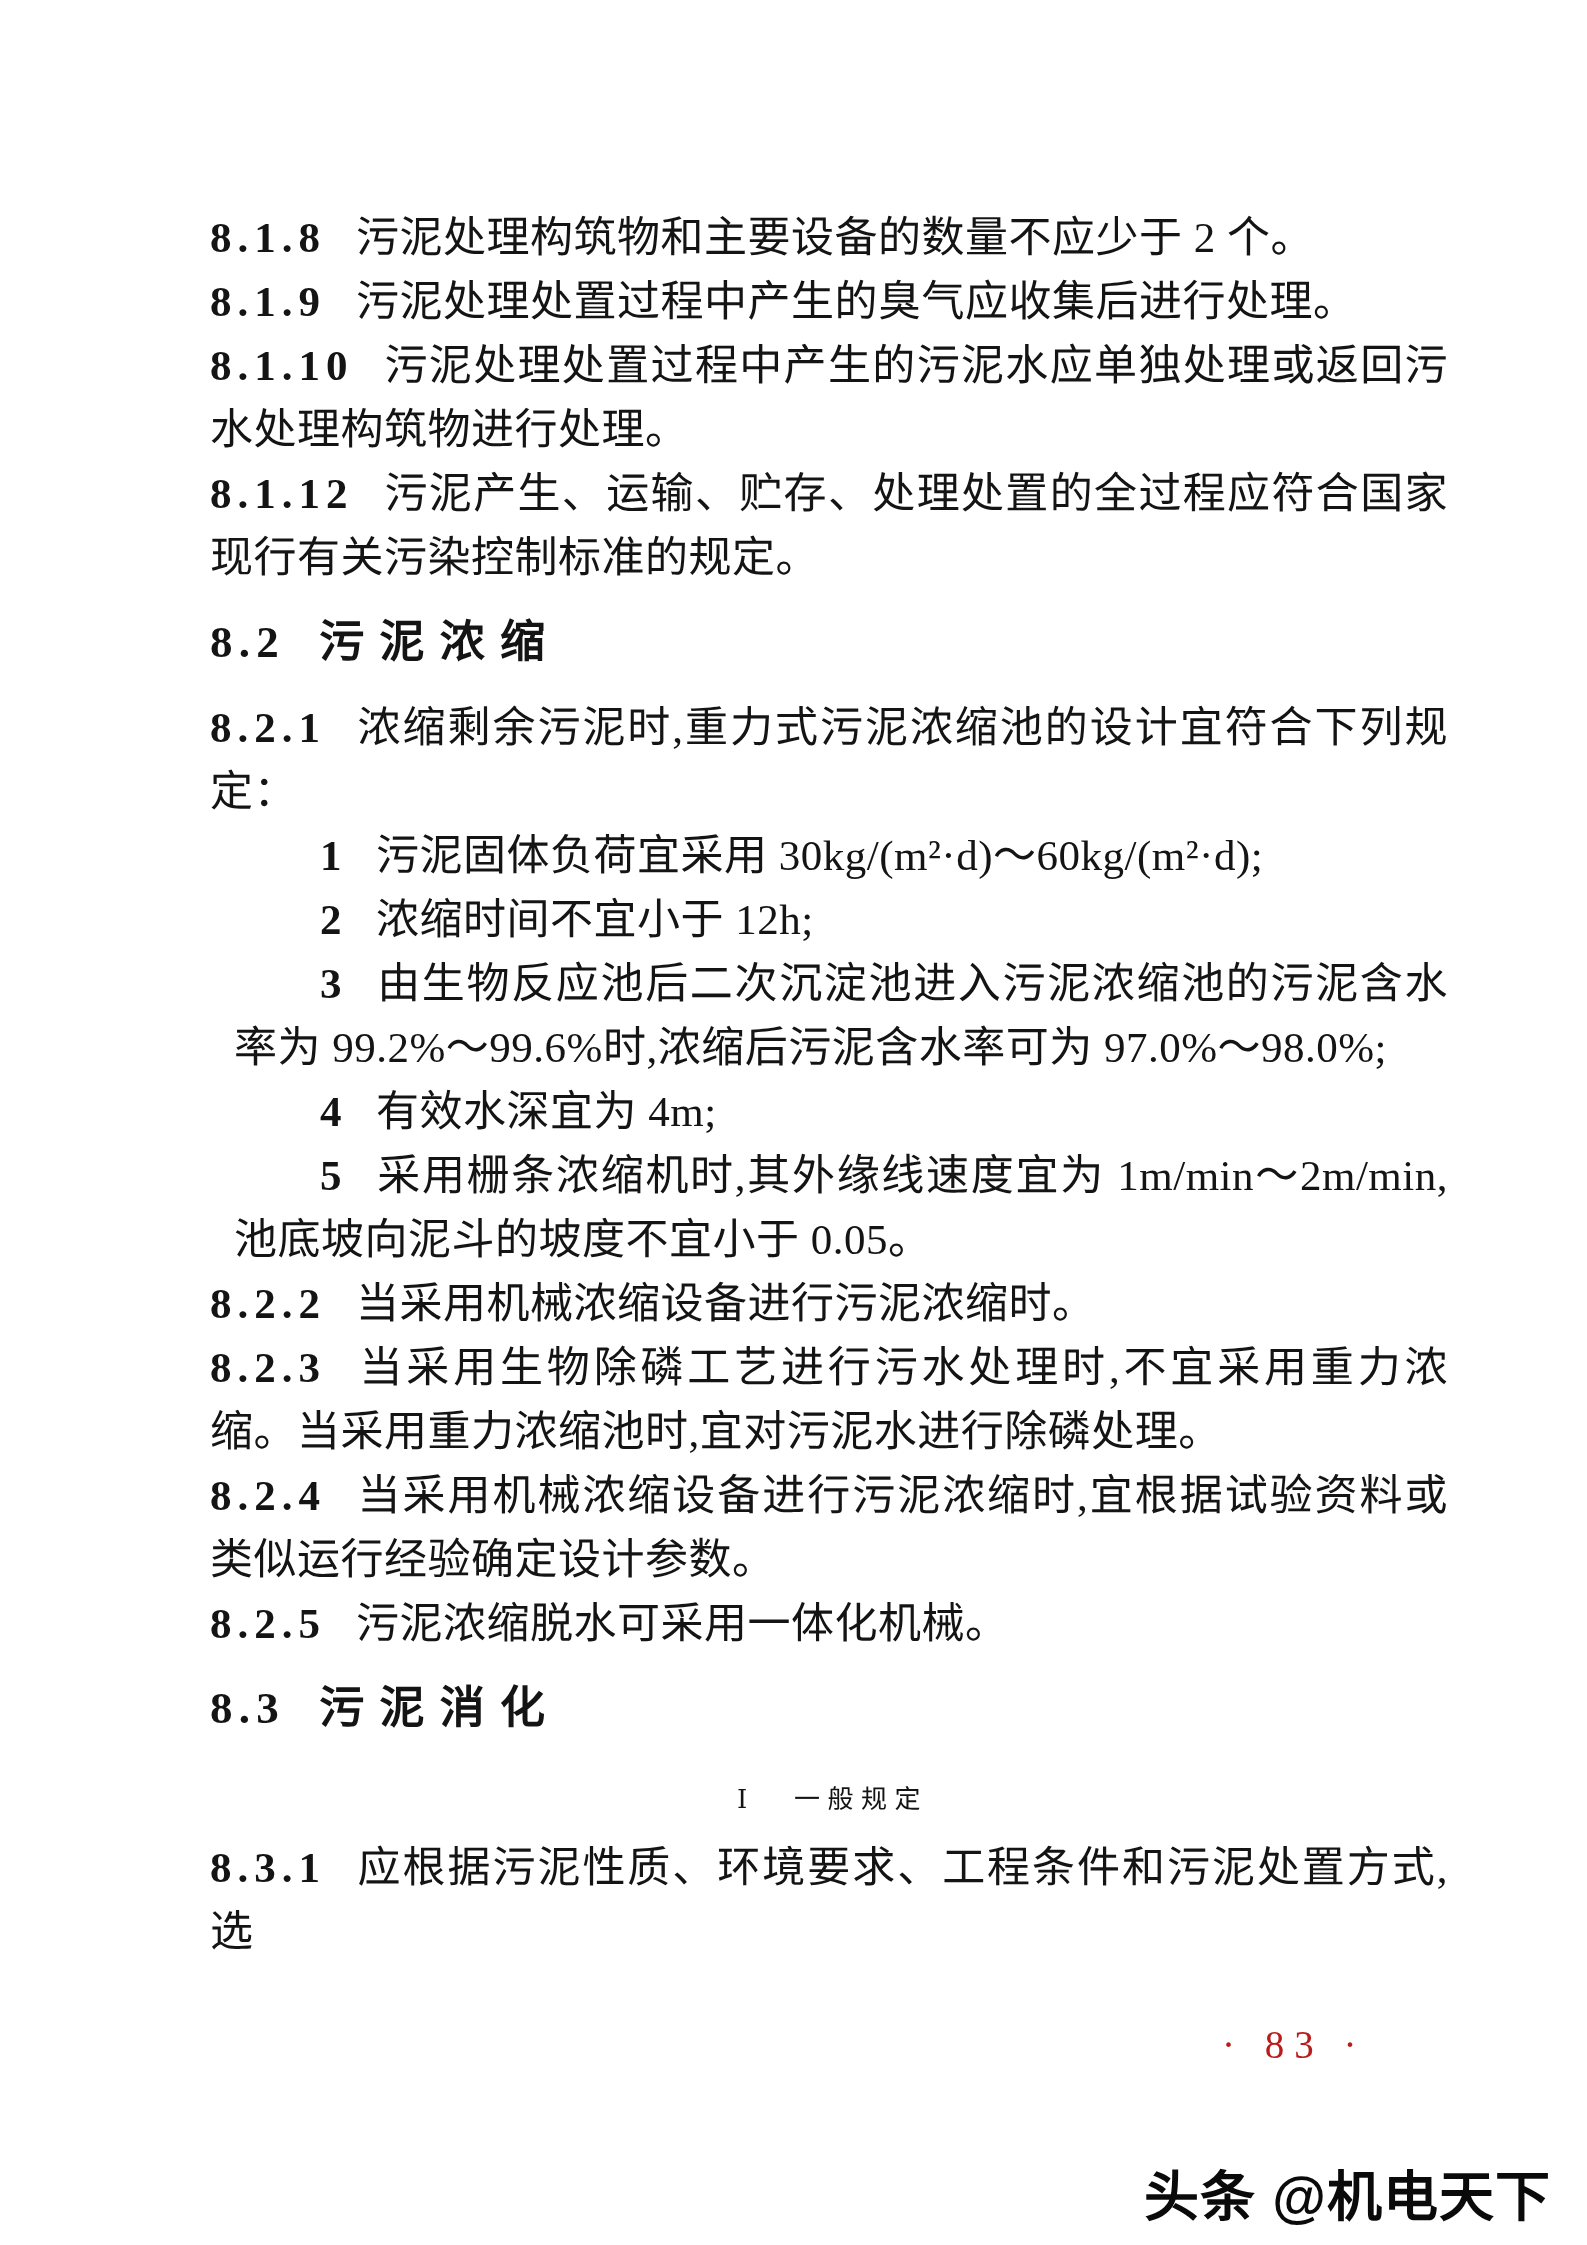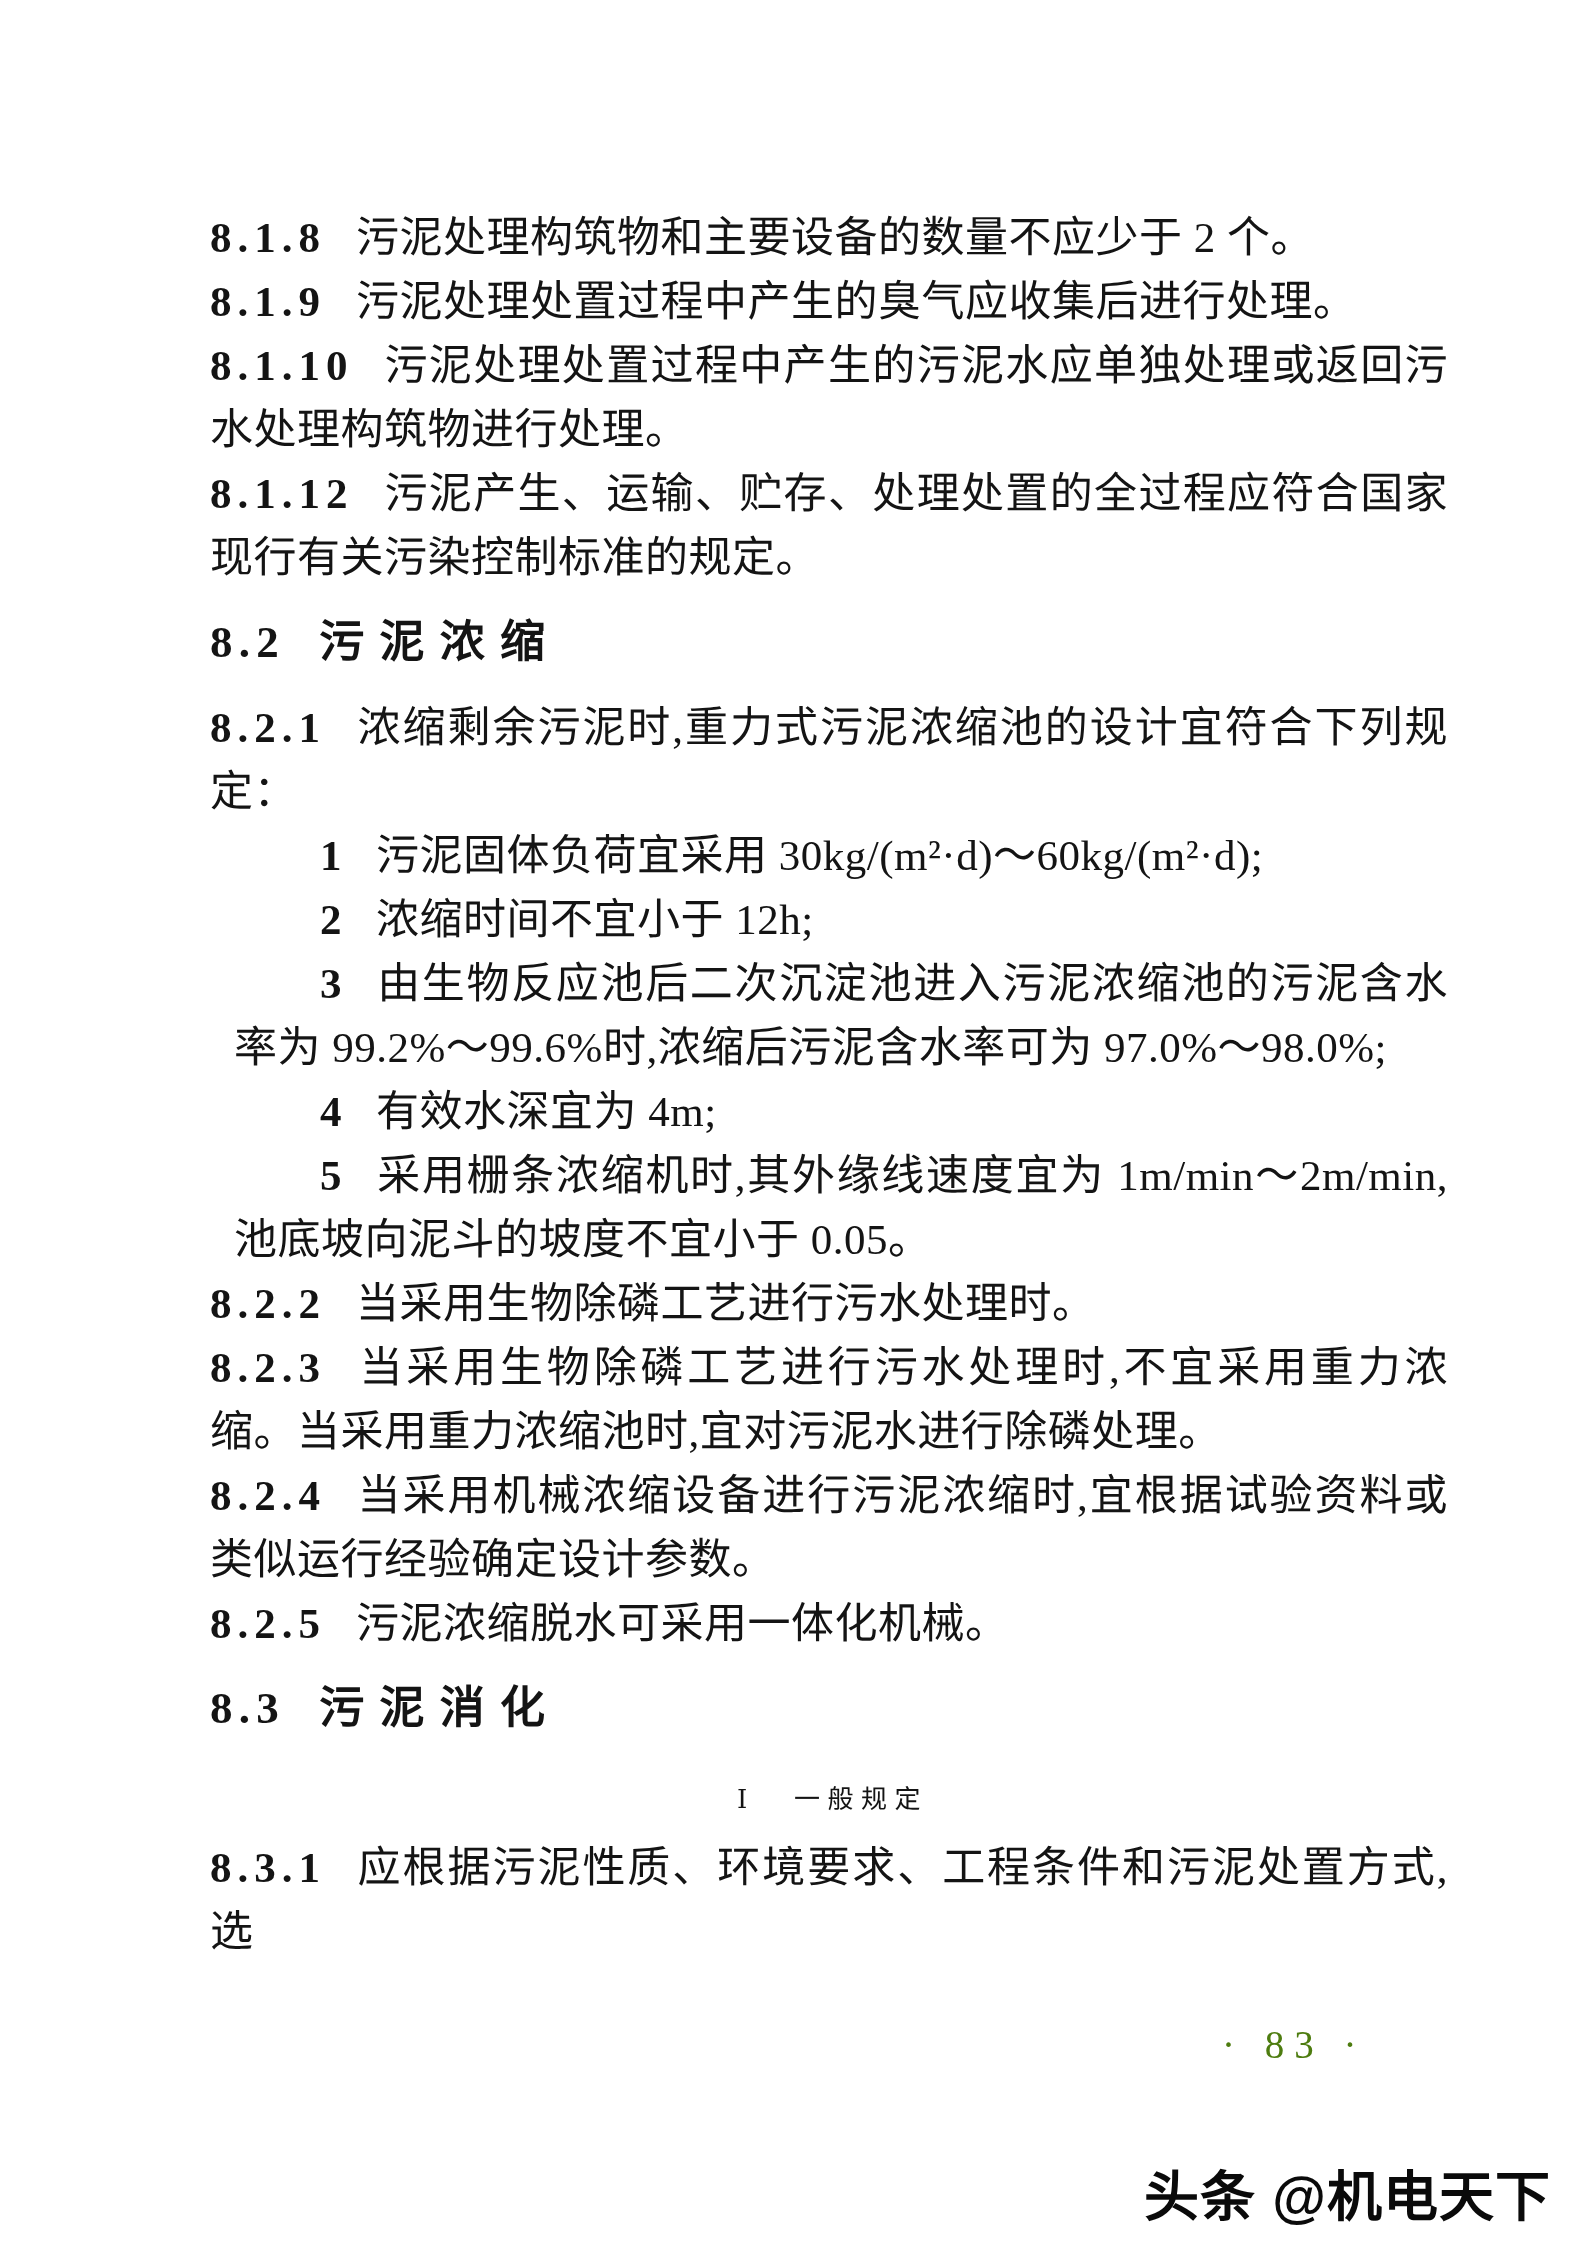--- a/index.html
+++ b/index.html
@@ -65,21 +65,21 @@
     line-height: 64px;
     text-indent: 0;
   }
   h3.sub .num { margin-right: 46px; }
   .page-number {
     position: absolute;
     left: 1222px;
     top: 2022px;
     font-size: 39px;
     letter-spacing: 10px;
-    color: #4d7c0f;
+    color: #b91c1c;
     white-space: nowrap;
   }
   .watermark {
     position: absolute;
     right: 36px;
     top: 2152px;
     font-family: "Liberation Sans", "DejaVu Sans", sans-serif;
     font-size: 55px;
     font-weight: 800;
     color: #0a0a0a;
@@ -110,21 +110,21 @@
     <p class="item"><b class="num">1</b><span class="txt">污泥固体负荷宜采用 30kg/(m²·d)～60kg/(m²·d);</span></p>
 
     <p class="item"><b class="num">2</b><span class="txt">浓缩时间不宜小于 12h;</span></p>
 
     <p class="item"><b class="num">3</b><span class="txt">由生物反应池后二次沉淀池进入污泥浓缩池的污泥含水率为 99.2%～99.6%时,浓缩后污泥含水率可为 97.0%～98.0%;</span></p>
 
     <p class="item"><b class="num">4</b><span class="txt">有效水深宜为 4m;</span></p>
 
     <p class="item"><b class="num">5</b><span class="txt">采用栅条浓缩机时,其外缘线速度宜为 1m/min～2m/min,池底坡向泥斗的坡度不宜小于 0.05。</span></p>
 
-    <p class="clause"><b class="num">8.2.2</b><span class="txt">当采用生物除磷工艺进行污水处理时。</span></p>
+    <p class="clause"><b class="num">8.2.2</b><span class="txt">当采用机械浓缩设备进行污泥浓缩时。</span></p>
 
     <p class="clause"><b class="num">8.2.3</b><span class="txt">当采用生物除磷工艺进行污水处理时,不宜采用重力浓缩。当采用重力浓缩池时,宜对污泥水进行除磷处理。</span></p>
 
     <p class="clause"><b class="num">8.2.4</b><span class="txt">当采用机械浓缩设备进行污泥浓缩时,宜根据试验资料或类似运行经验确定设计参数。</span></p>
 
     <p class="clause"><b class="num">8.2.5</b><span class="txt">污泥浓缩脱水可采用一体化机械。</span></p>
 
 
     <h2 class="sec"><span class="num">8.3</span><span class="title">污 泥 消 化</span></h2>
 

